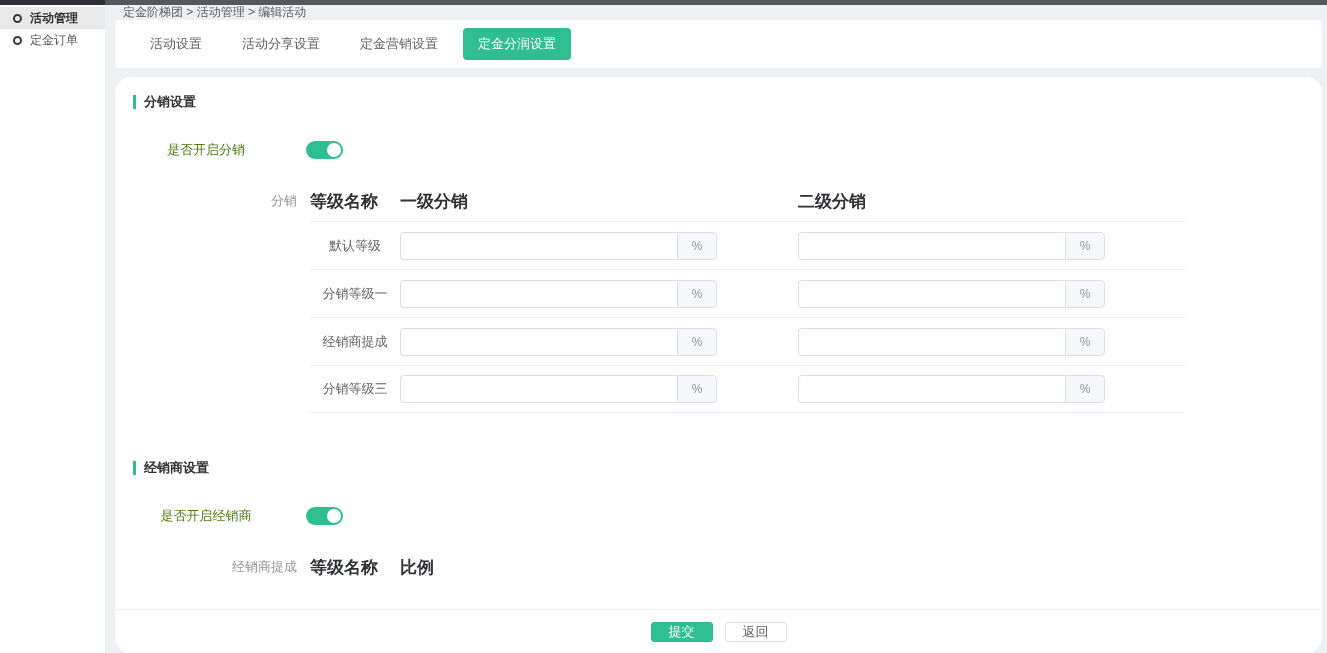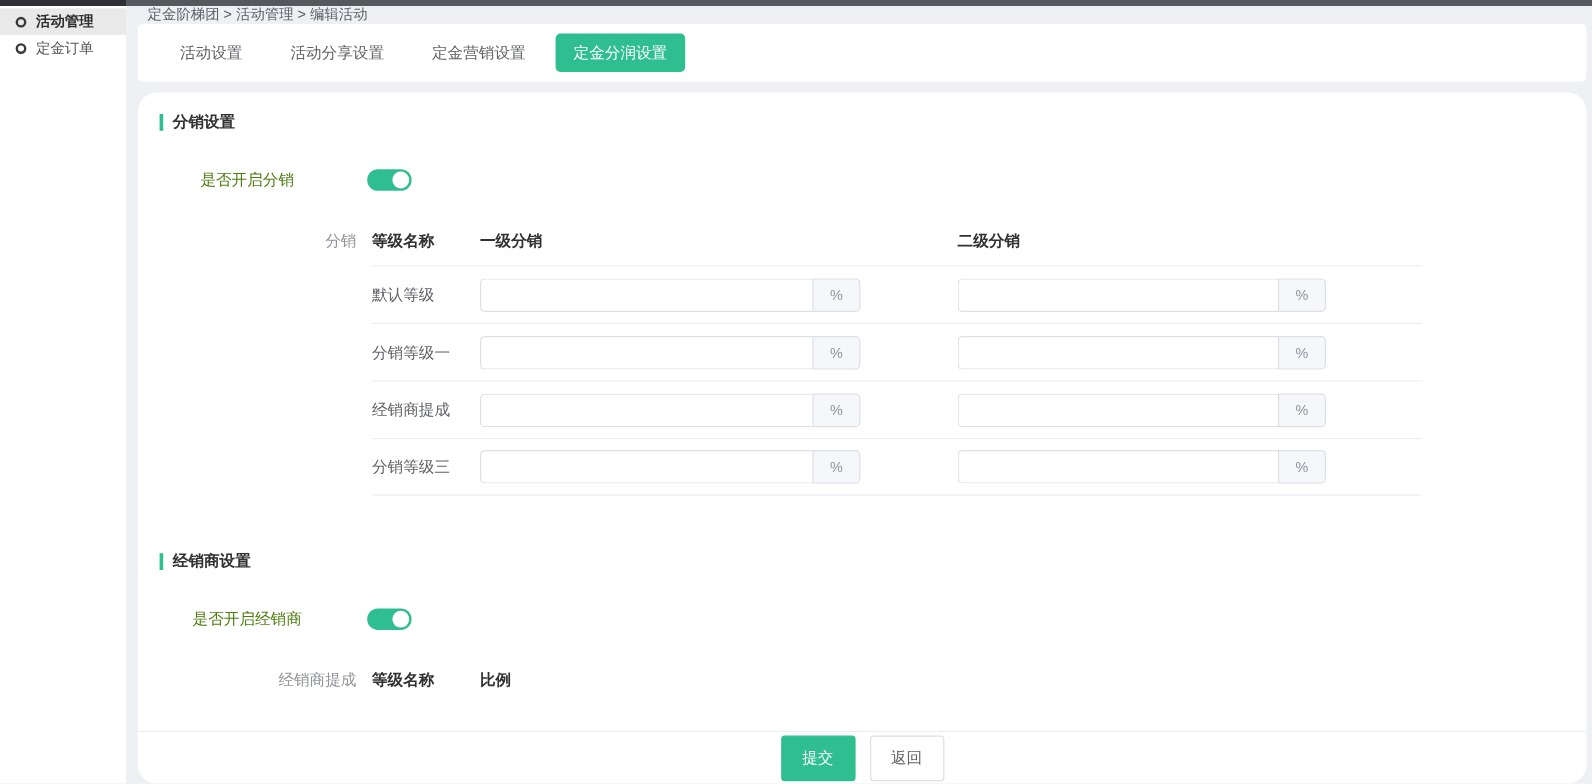--- a/index.html
+++ b/index.html
@@ -38,44 +38,44 @@
   .toggle-row { margin-top:30px; display:flex; align-items:center; }
   .label-col { width:182px; text-align:center; font-size:13px; color:#4d7c0f; flex:none; }
   .toggle { width:37px; height:18px; border-radius:9px; background:#dcdfe6; margin-left:9px;
     position:relative; cursor:pointer; flex:none; }
   .toggle.on { background:var(--accent); }
   .toggle .knob { position:absolute; top:2px; left:2px; width:14px; height:14px; border-radius:50%; background:#fff; }
   .toggle.on .knob { left:auto; right:2px; }
 
   .tbl-header { margin-top:32px; display:flex; align-items:center; height:20px; }
   .group-label { width:182px; text-align:right; font-size:13px; color:#909399; flex:none; }
-  .th { font-size:13px; font-weight:bold; color:#303133; }
+  .th { font-size:17px; font-weight:bold; color:#303133; }
   .col-name { width:90px; margin-left:13px; flex:none; }
   .col-lvl1 { width:398px; flex:none; }
   .col-lvl2 { width:398px; flex:none; }
 
   .tbl-rows { margin-left:195px; margin-top:10px; width:875px; }
   .t-row { display:flex; align-items:center; height:48px; border-top:1px solid #ebeef5; }
   .t-row:last-child { border-bottom:1px solid #ebeef5; }
-  .row-label { width:90px; font-size:13px; color:#606266; flex:none; }
+  .row-label { width:90px; font-size:13px; color:#606266; flex:none;text-align:center; }
   .input-col { width:398px; flex:none; }
   .input-group { display:flex; height:28px; }
   .input-col .input-group { width:317px; }
   .input-col.second .input-group { width:307px; }
   .pct-input { flex:1; border:1px solid #dcdfe6; border-right:none; border-radius:4px 0 0 4px;
     padding:0 8px; font-size:13px; color:#606266; outline:none; min-width:0; background:#fff; }
   .pct-suffix { width:40px; flex:none; background:#f5f7fa; border:1px solid #dcdfe6;
     border-radius:0 4px 4px 0; display:flex; align-items:center; justify-content:center;
     font-size:12px; color:#909399; }
 
   .section-gap { margin-top:46px; }
 
   .footer-bar { margin-top:auto; border-top:1px solid #eceef1; height:44px; flex:none;
     display:flex; align-items:center; justify-content:center; gap:12px; background:#fff; }
-  .btn { height:38px; padding:0 17px; font-size:13px; border-radius:3px; cursor:pointer;
+  .btn { height:20px; padding:0 17px; font-size:13px; border-radius:3px; cursor:pointer;
     display:flex; align-items:center; font-family:inherit; }
   .btn-submit { background:var(--accent); color:#fff; border:1px solid var(--accent); }
   .btn-back { background:#fff; color:#606266; border:1px solid #dcdfe6; }
 </style>
 </head>
 <body>
 
 <div class="top-strip">
   <div class="strip-left"></div>
 </div>

